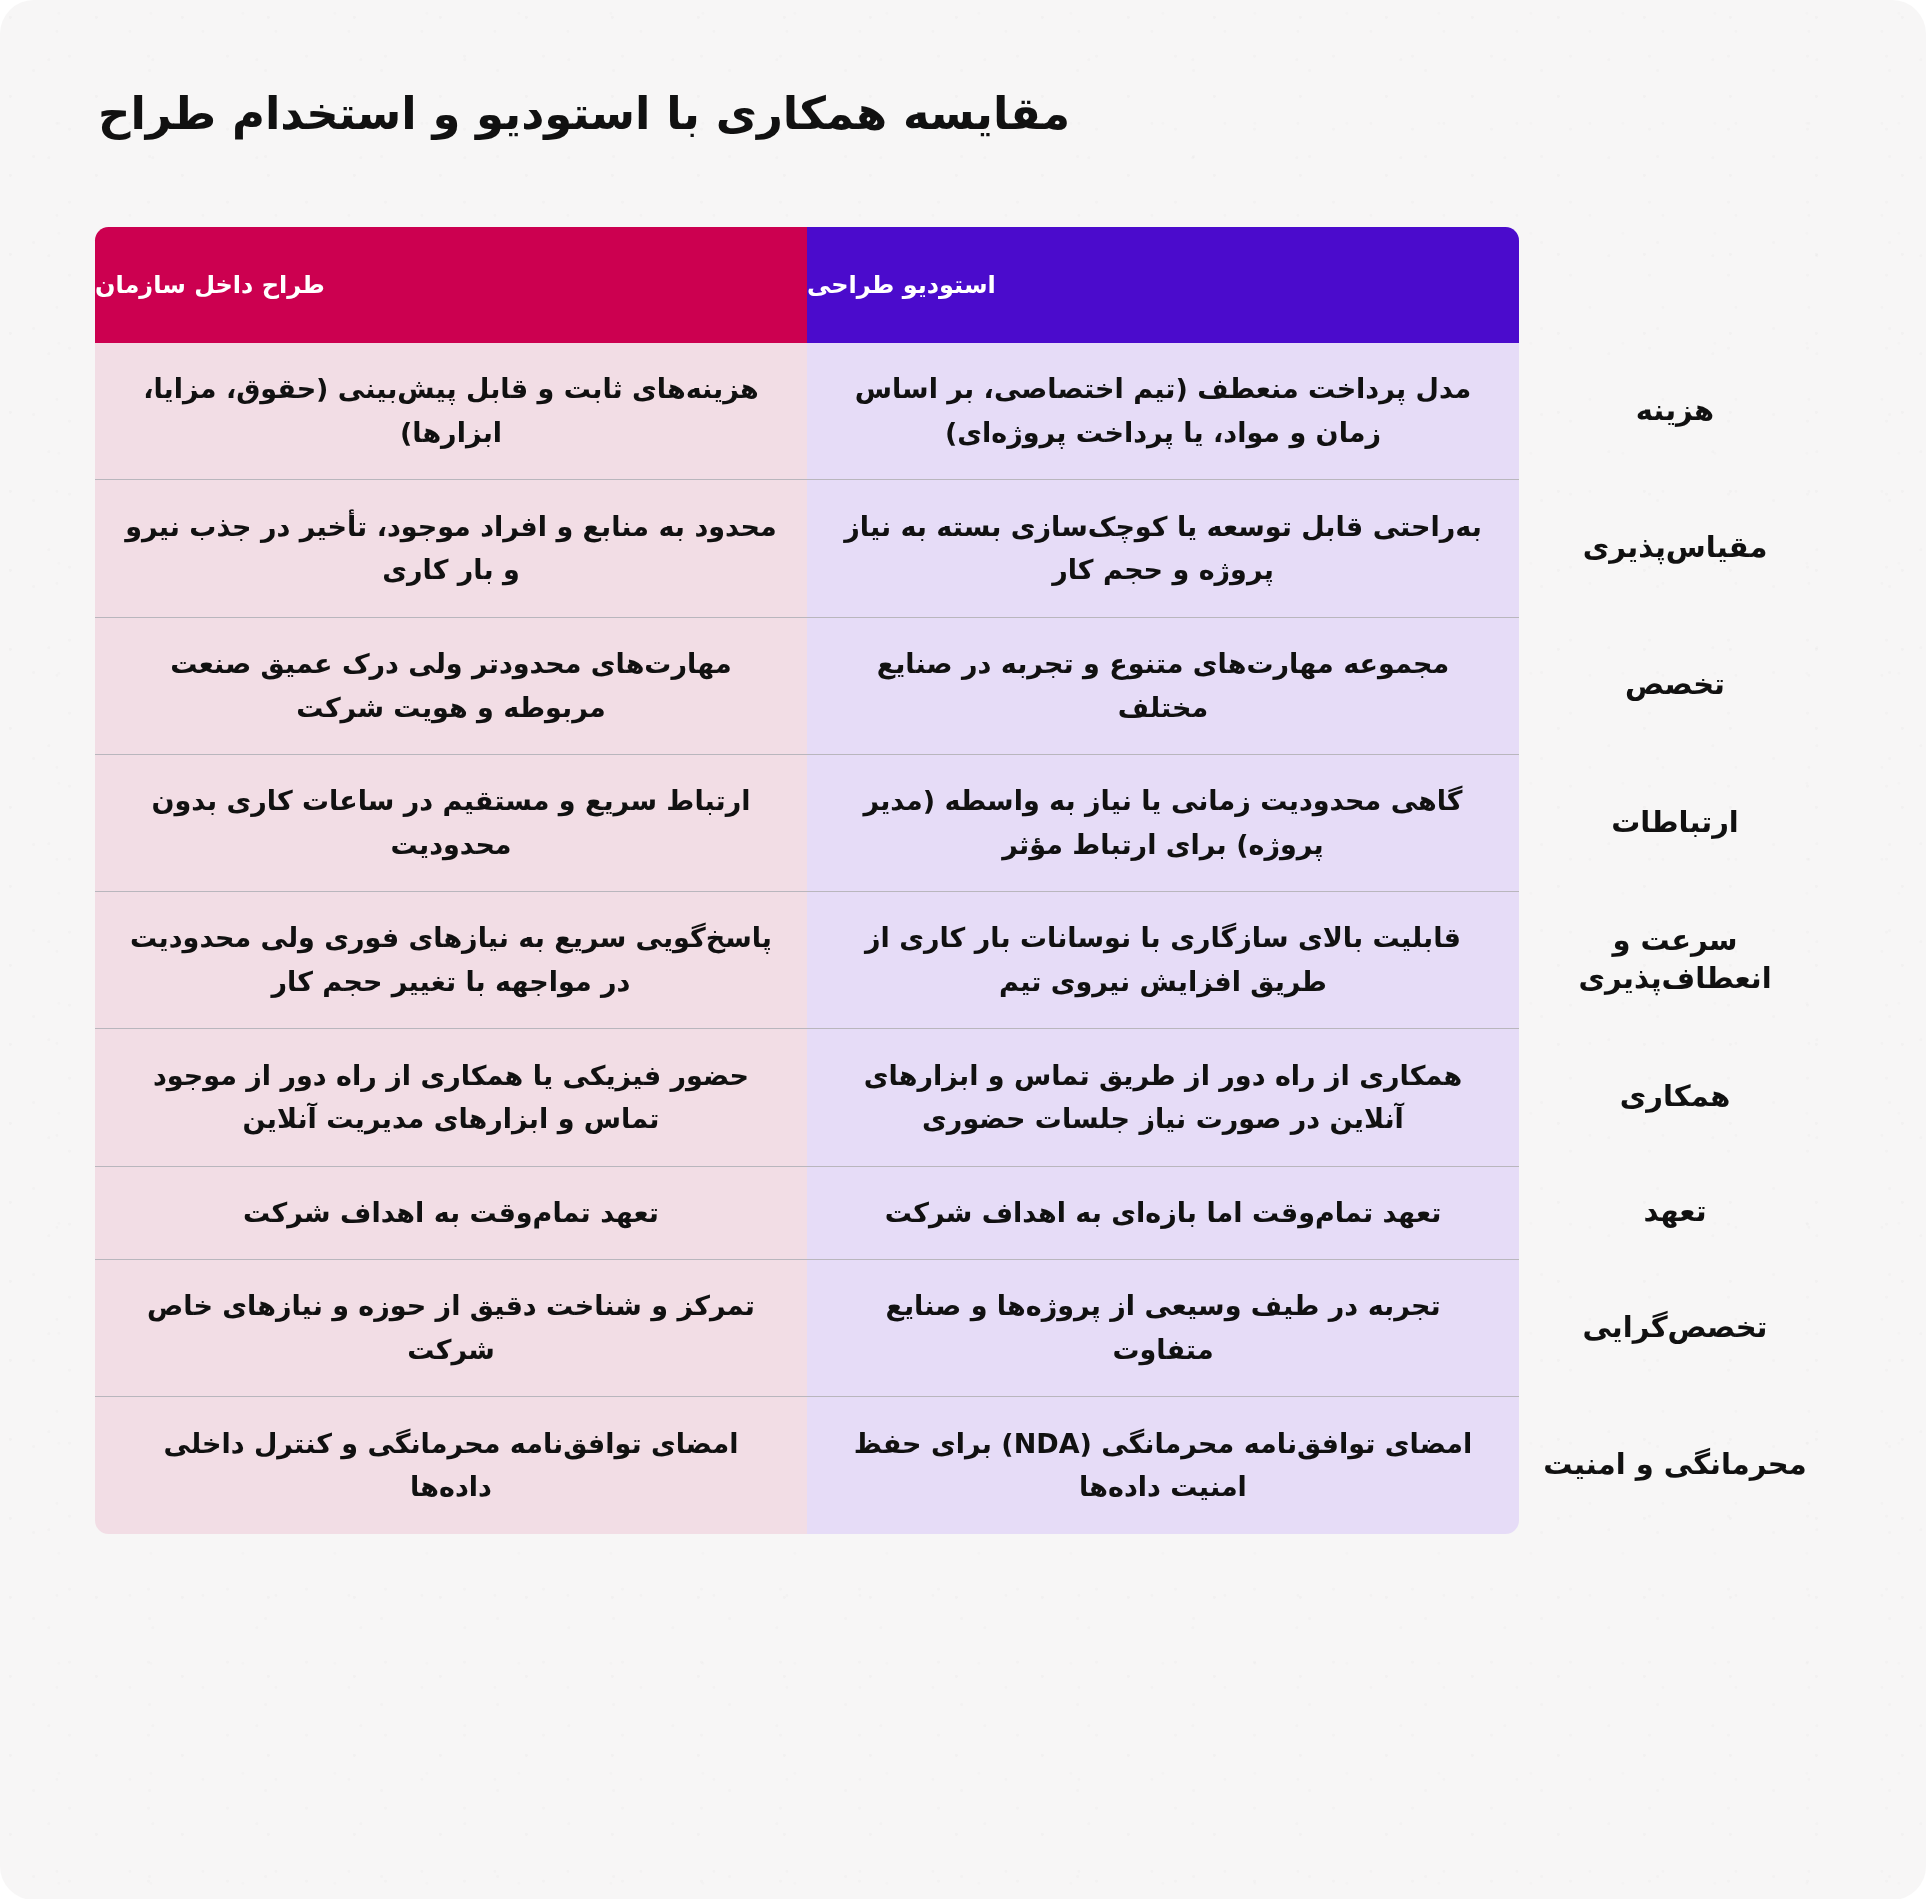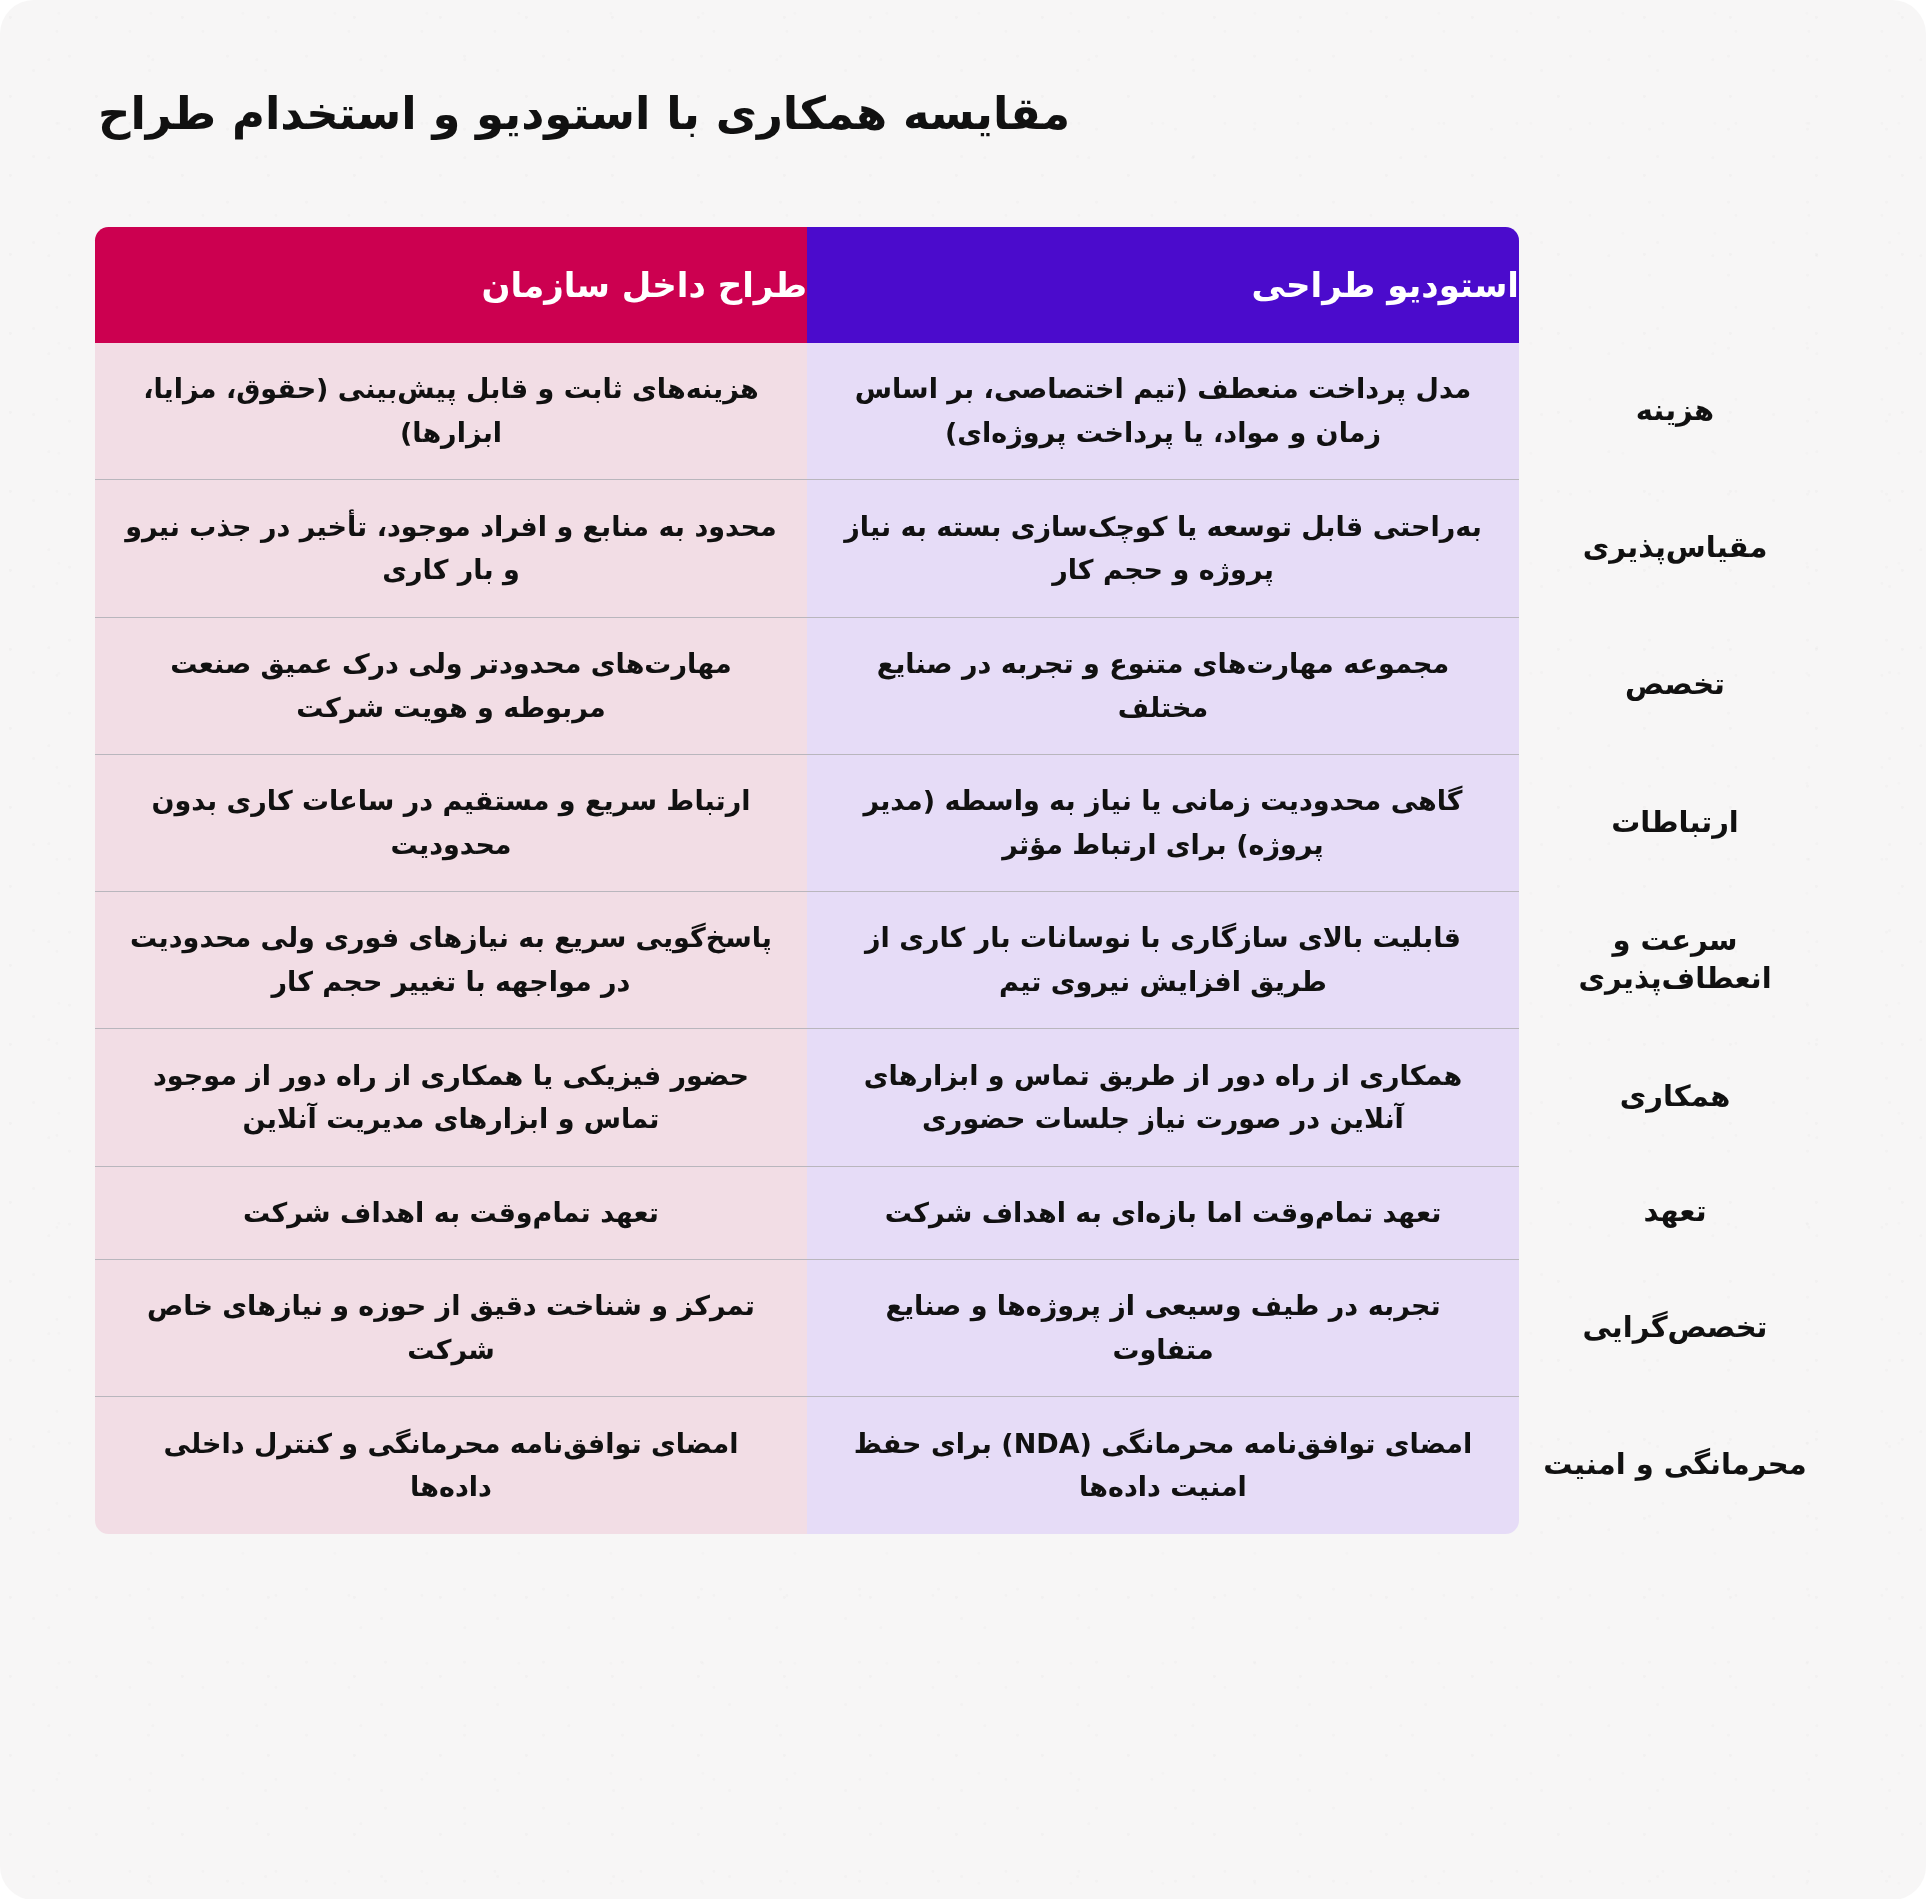--- a/index.html
+++ b/index.html
@@ -71,23 +71,23 @@
 
   th.head-blank {
     background: transparent;
     border: 0;
   }
 
   th.head-studio,
   th.head-inhouse {
     height: 116px;
     vertical-align: middle;
-    text-align: right;
+    text-align: left;
     color: #ffffff;
-    font-size: 34px;
+    font-size: 24px;
     font-weight: bold;
     line-height: 1.2;
   }
 
   th.head-studio {
     background: #4b0bcc;
     border-top-right-radius: 13.4px;
   }
   th.head-inhouse {
     background: #cc0050;

